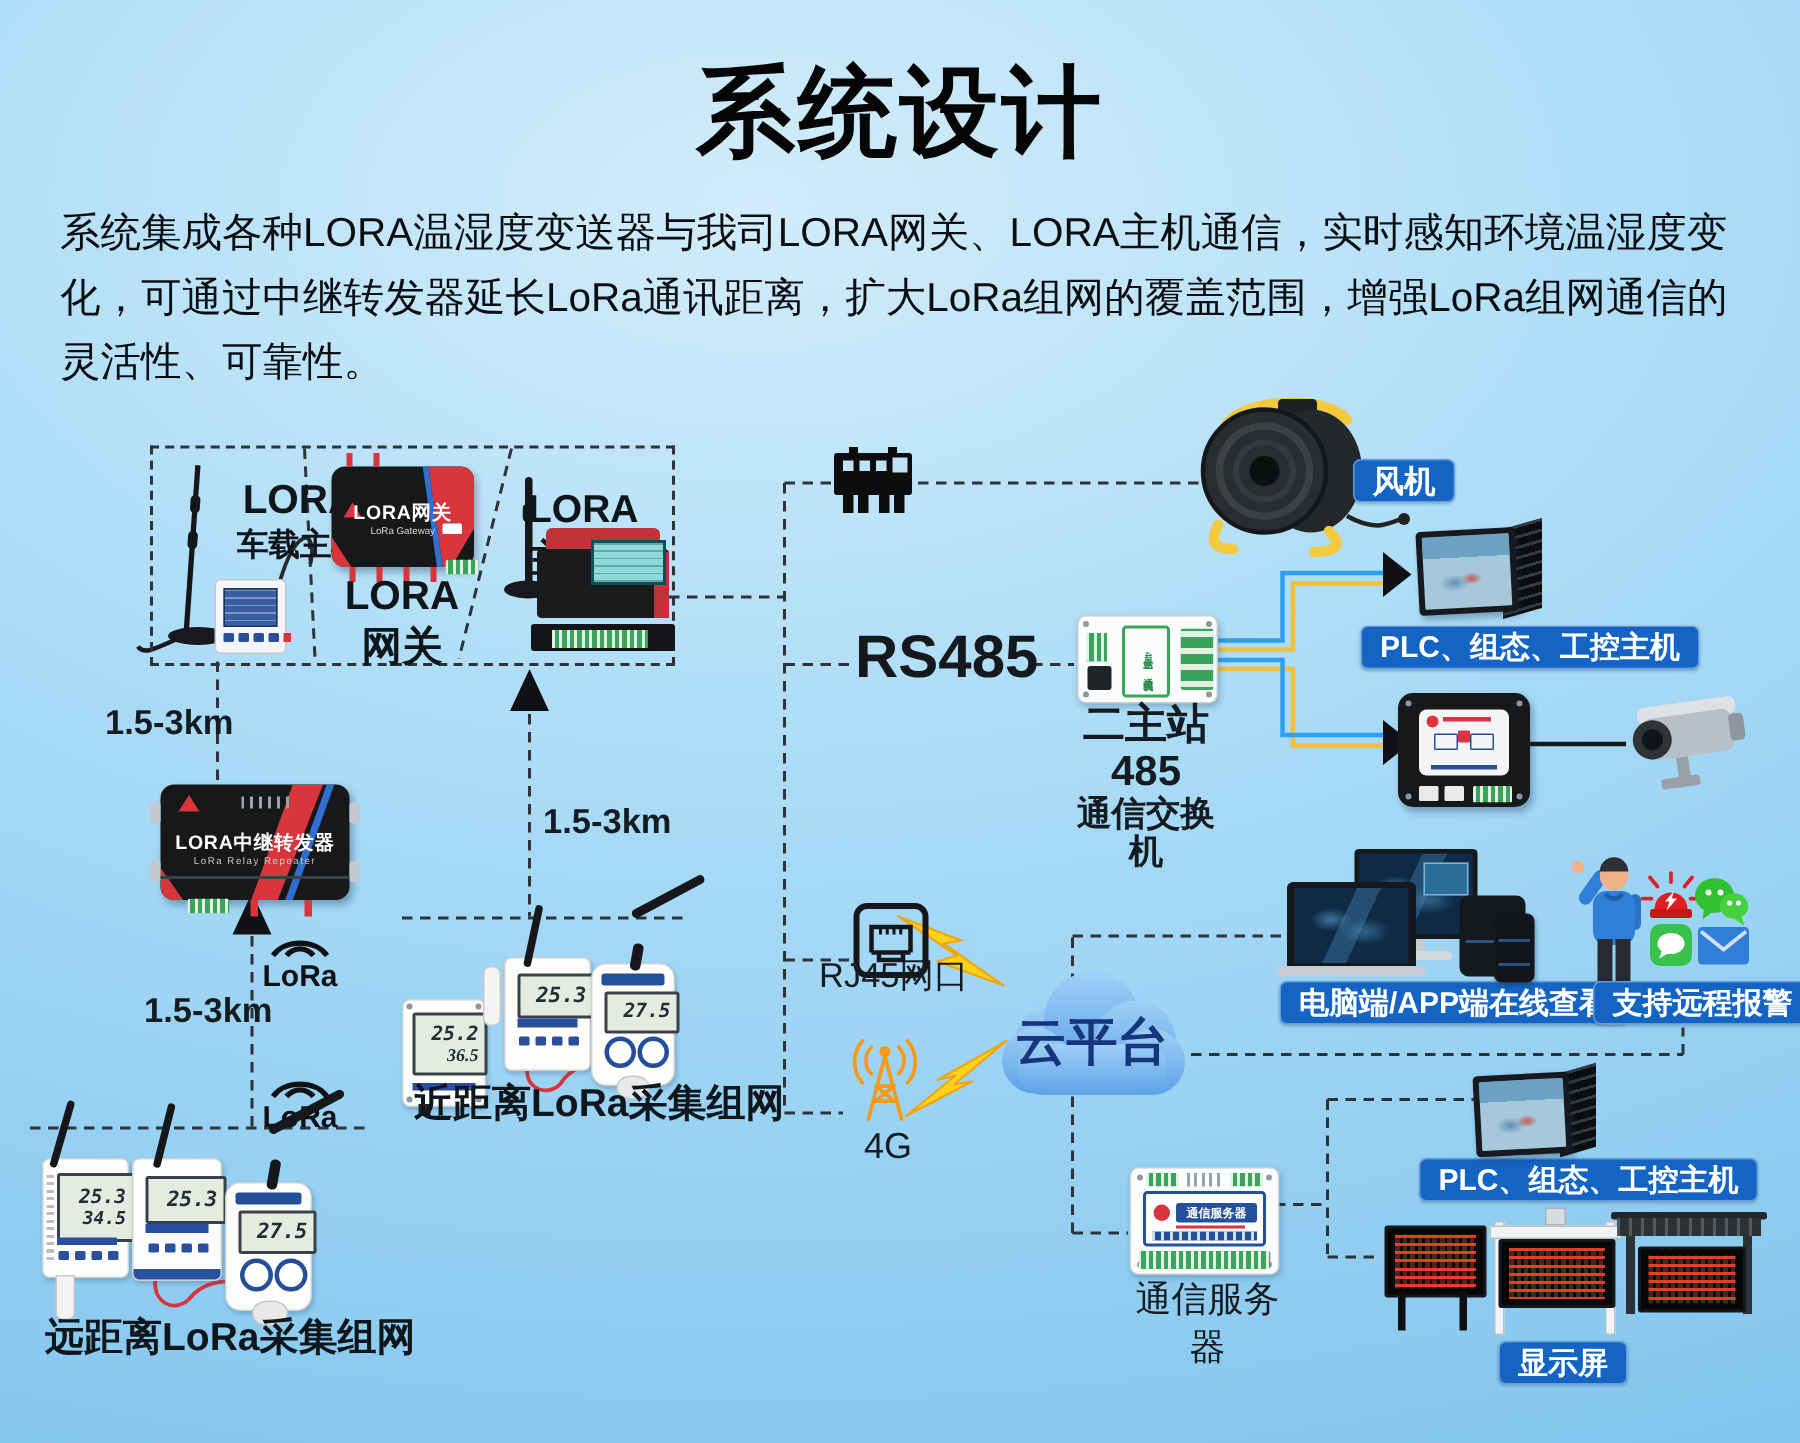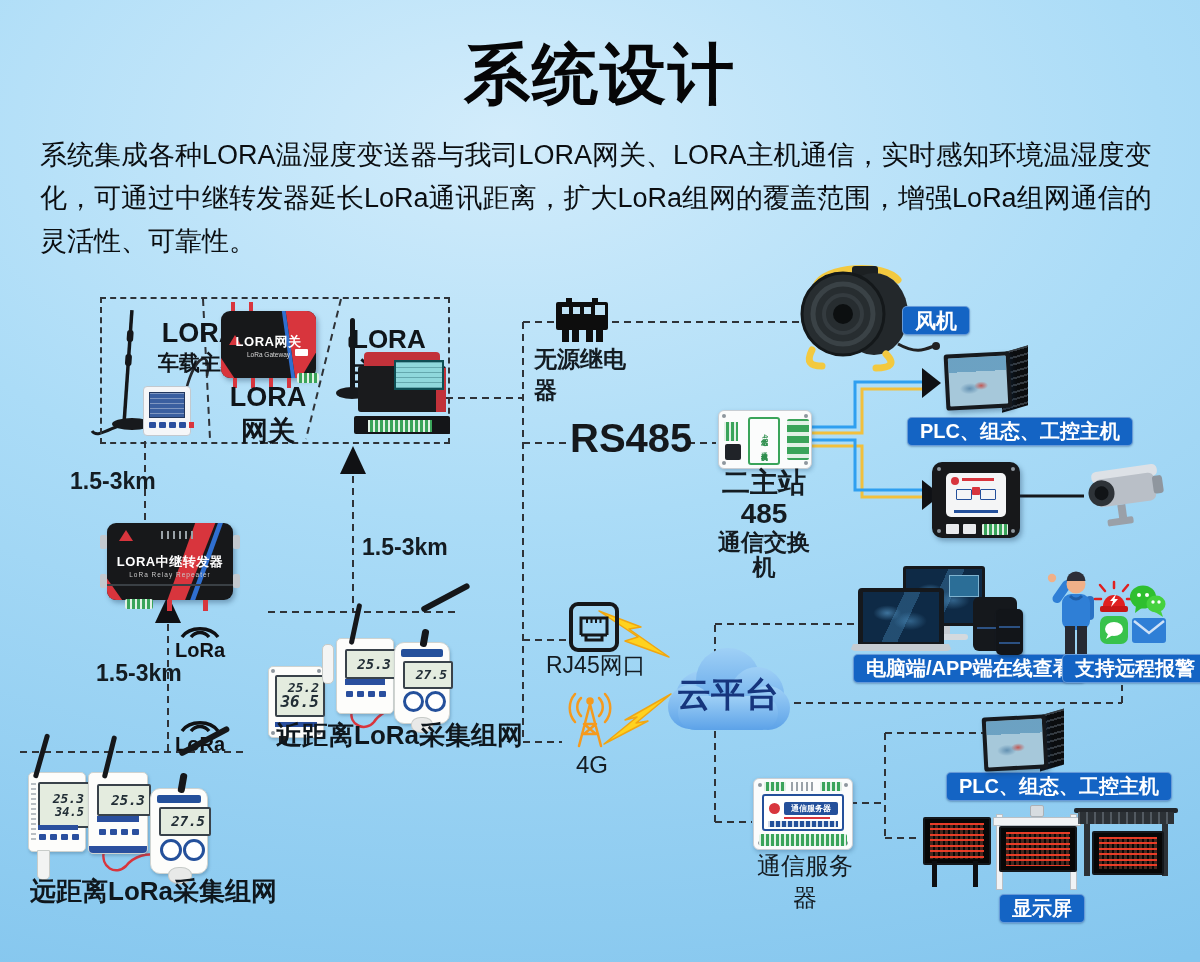--- a/index.html
+++ b/index.html
@@ -306,21 +306,20 @@
     <div style="font-size:20px;font-weight:800;color:#101114;margin-top:-3px;">LoRa</div>
   </div>
   <div class="abs ui" style="left:174px;top:716px;width:52px;text-align:center;">
     <svg width="52" height="16">
         <path d="M8,15 C16,4 36,4 44,15" stroke="#101114" stroke-width="3.5" fill="none"></path>
         <path d="M17,15 C22,9 30,9 35,15" stroke="#101114" stroke-width="3.5" fill="none"></path>
       </svg>
     <div style="font-size:20px;font-weight:800;color:#101114;margin-top:-3px;">LoRa</div>
   </div>
 
-  <div class="abs ui lbl" style="left:534px;top:344px;width:110px;font-size:23px;">无源继电器</div>
   <div class="abs ui" style="left:570px;top:416px;font-size:40px;font-weight:800;color:#15181c;">RS485</div>
 
   <div class="abs ui whitedev" style="left:718px;top:410px;width:92px;height:57px;">
     <span class="screw" style="left:3px;top:3px;"></span>
       <span class="screw" style="right:3px;top:3px;"></span>
     <span class="screw" style="left:3px;bottom:3px;"></span>
       <span class="screw" style="right:3px;bottom:3px;"></span>
     <div class="abs teeth" style="left:5px;top:11px;width:14px;height:19px;background-color:#3aa45a;"></div>
     <div class="abs" style="left:6px;top:33px;width:16px;height:16px;background:#202328;border-radius:2px;"></div>
     <div class="abs" style="left:29px;top:6px;width:28px;height:44px;border:2px solid #3aa45a;border-radius:3px;display:flex;align-items:center;justify-content:center;">
@@ -358,21 +357,21 @@
       <div class="abs" style="left:26px;top:14px;width:8px;height:8px;background:#d8353d;border-radius:1px;"></div>
       <div class="abs" style="left:8px;bottom:4px;right:8px;height:3px;background:#24509b;"></div>
     </div>
     <div class="abs" style="left:14px;bottom:4px;width:13px;height:10px;background:#e9eaec;border-radius:1px;"></div>
     <div class="abs" style="left:31px;bottom:4px;width:13px;height:10px;background:#e9eaec;border-radius:1px;"></div>
     <div class="abs teeth" style="right:12px;bottom:3px;width:26px;height:11px;background-color:#3aa45a;border-radius:1px;"></div>
   </div>
 
   <div class="abs ui" style="left:672px;top:672px;width:112px;text-align:center;font-size:34px;font-weight:800;color:#16357d;">云平台</div>
 
-  <div class="abs ui lbl" style="left:546px;top:650px;width:110px;font-size:23px;font-weight:500;">RJ45网口</div>
+  <div class="abs ui lbl" style="left:546px;top:635px;width:110px;font-size:23px;font-weight:500;">RJ45网口</div>
   <div class="abs ui lbl" style="left:576px;top:751px;font-size:24px;font-weight:500;text-align:right;">4G</div>
 
   <div class="abs ui" style="left:903px;top:566px;width:82px;height:60px;background:#15181c;border-radius:3px;">
     <div class="mapscr" style="inset:3px;"></div>
     <div class="abs" style="right:6px;top:9px;width:28px;height:20px;background:#2b6e97;border:1px solid #7fb3d0;"></div>
   </div>
   <div class="abs ui" style="left:936px;top:626px;width:14px;height:8px;background:#c6ccd2;"></div>
   <div class="abs ui" style="left:920px;top:634px;width:48px;height:6px;background:#d4d9de;border-radius:3px;"></div>
   <div class="abs ui" style="left:858px;top:588px;width:86px;height:56px;background:#15181c;border-radius:4px 4px 0 0;">
     <div class="mapscr" style="inset:4px 5px 2px 5px;"></div>
@@ -424,21 +423,21 @@
   <div class="abs ui" style="left:1162px;top:824px;width:6px;height:52px;background:#2c3136;"></div>
   <div class="abs ui led" style="left:1092px;top:831px;width:68px;height:40px;"></div>
 
   <div class="sensor ui" style="left:268px;top:626px;width:54px;height:70px;margin-top:40px;">
     <span class="screw" style="left:2px;top:2px;"></span>
       <span class="screw" style="right:2px;top:2px;"></span>
     <span class="screw" style="left:2px;bottom:2px;"></span>
       <span class="screw" style="right:2px;bottom:2px;"></span>
     <div class="lcd" style="left:6px;top:8px;width:38px;height:36px;">
       <span style="font-size:13px;">25.2</span>
-      <span style="font-size:16px;">36.5</span>
+      <span style="font-size:12px;font-family:Liberation Serif, serif;">36.5</span>
     </div>
     <div class="band" style="left:6px;bottom:10px;right:6px;height:5px;"></div>
     <div class="abs" style="left:10px;bottom:-7px;width:8px;height:8px;background:#222;"></div>
   </div>
   <div class="abs ui" style="left:322px;top:644px;width:10px;height:38px;background:#f4f5f4;border:1px solid #c6cac7;border-radius:5px;"></div>
   <div class="sensor ui" style="left:336px;top:638px;width:56px;height:74px;">
     <div class="ant" style="left:16px;top:-36px;width:5px;height:42px;transform:rotate(12deg);"></div>
     <div class="lcd" style="left:8px;top:10px;width:40px;height:24px;">
         <span style="font-size:14px;">25.3</span>
       </div>

